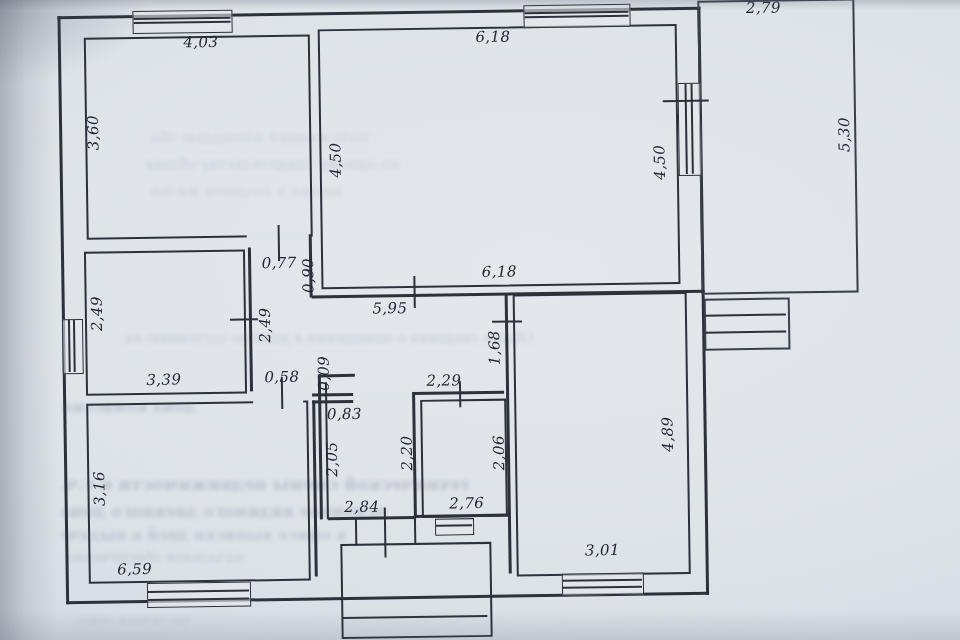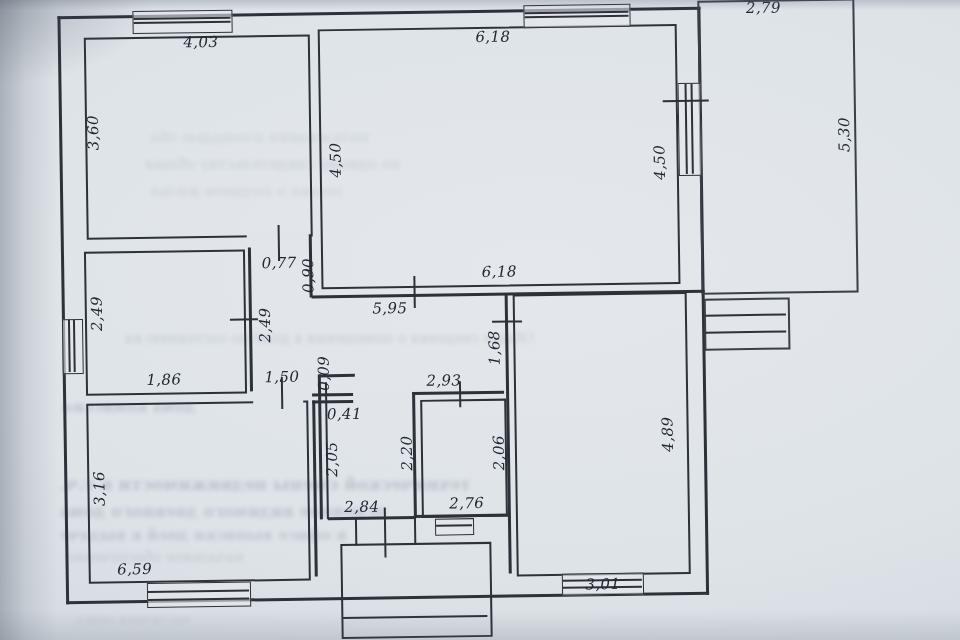--- a/index.html
+++ b/index.html
@@ -124,35 +124,35 @@
         <span class="dim" style="left: 768px; top: 12px;">2,79</span>
         <span class="dim rot" style="left: 338px; top: 158px;">4,50</span>
         <span class="dim rot" style="left: 662px; top: 165px;">4,50</span>
         <span class="dim rot" style="left: 847px; top: 140px;">5,30</span>
         <span class="dim" style="left: 280px; top: 260px;">0,77</span>
         <span class="dim rot" style="left: 309px; top: 273px;">0,90</span>
         <span class="dim" style="left: 500px; top: 272px;">6,18</span>
         <span class="dim" style="left: 390px; top: 307px;">5,95</span>
         <span class="dim rot" style="left: 97px; top: 308px;">2,49</span>
         <span class="dim rot" style="left: 265px; top: 322px;">2,49</span>
-        <span class="dim" style="left: 163px; top: 375px;">1,86</span>
-        <span class="dim" style="left: 281px; top: 374px;">1,50</span>
+        <span class="dim" style="left: 163px; top: 375px;">3,39</span>
+        <span class="dim" style="left: 281px; top: 374px;">0,58</span>
         <span class="dim rot" style="left: 323px; top: 371px;">0,09</span>
         <span class="dim rot" style="left: 494px; top: 348px;">1,68</span>
-        <span class="dim" style="left: 443px; top: 380px;">2,93</span>
-        <span class="dim" style="left: 343px; top: 412px;">0,41</span>
+        <span class="dim" style="left: 443px; top: 380px;">2,29</span>
+        <span class="dim" style="left: 343px; top: 412px;">0,83</span>
         <span class="dim rot" style="left: 330px; top: 457px;">2,05</span>
         <span class="dim rot" style="left: 405px; top: 452px;">2,20</span>
         <span class="dim rot" style="left: 497px; top: 453px;">2,06</span>
         <span class="dim rot" style="left: 97px; top: 483px;">3,16</span>
         <span class="dim" style="left: 359px; top: 505px;">2,84</span>
         <span class="dim" style="left: 464px; top: 503px;">2,76</span>
         <span class="dim rot" style="left: 666px; top: 437px;">4,89</span>
         <span class="dim" style="left: 131px; top: 564px;">6,59</span>
-        <span class="dim" style="left: 599px; top: 586px;">3,01</span>
+        <span class="dim" style="left: 599px; top: 552px;">3,01</span>
       </div>
   </div>
 
   <div class="edge-left"></div>
   <div class="edge-top"></div>
   <div class="edge-corner"></div>
   <div class="edge-bottom"></div>
 </div>
 
 </body></html>

